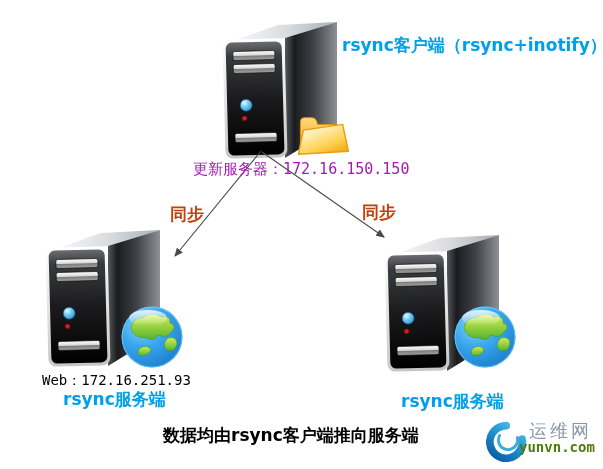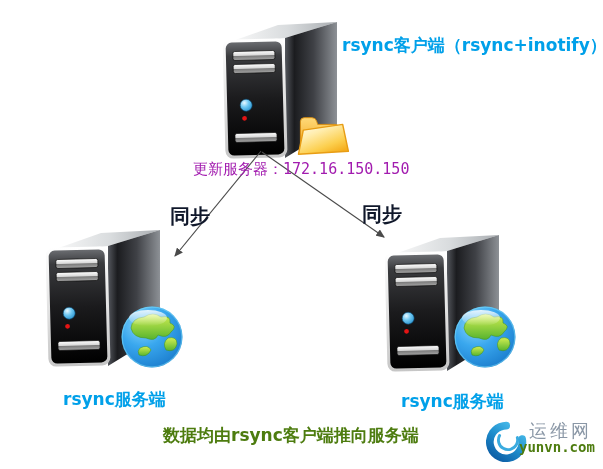--- a/index.html
+++ b/index.html
@@ -18,30 +18,30 @@
   .globe{width:64px;height:64px;}
   .globe.left{left:120px;top:305px;}
   .globe.right{left:453px;top:305px;}
   .folder{left:295px;top:110px;width:55px;height:48px;}
   .arrows{left:0;top:0;width:603px;height:469px;pointer-events:none;}
 
   
   .client-title{left:342px;top:34px;font-size:17px;font-weight:bold;color:#00a0e9;}
   .addr{left:193px;top:160px;font-size:15px;color:#a21caf;
         font-family:"DejaVu Sans Mono","Liberation Mono",monospace;}
-  .sync{font-size:20px;font-weight:bold;color:#0f172a;}
+  .sync{font-size:17px;font-weight:bold;color:#c2410c;}
   .sync.l{left:170px;top:203px;}
   .sync.r{left:362px;top:201px;}
   .web{font-size:14px;color:#000;font-family:"DejaVu Sans Mono","Liberation Mono",monospace;}
   .web.l{left:42px;top:372px;}
   .web.r{left:371px;top:373px;}
   .role{font-size:17px;font-weight:bold;color:#00a0e9;}
   .role.l{left:63px;top:388px;}
   .role.r{left:401px;top:390px;}
-  .footer-note{left:163px;top:424px;font-size:17px;font-weight:bold;color:#4d7c0f;}
+  .footer-note{left:163px;top:424px;font-size:17px;font-weight:bold;color:#000000;}
 
   
   .wm-swirl{left:486px;top:416px;width:46px;height:50px;}
   .wm-name{left:529px;top:419px;font-size:18px;color:#8a97a6;letter-spacing:3px;}
   .wm-url{left:519px;top:439px;font-size:14px;font-weight:bold;color:#4d7c0f;
           font-family:"DejaVu Sans Mono","Liberation Mono",monospace;}
 </style>
 </head>
 <body>
 
@@ -175,20 +175,21 @@
     <line x1="261" y1="151" x2="175" y2="256" stroke="#4a4a4a" stroke-width="1.1" marker-end="url(#arrowHead)"></line>
     <line x1="262" y1="152" x2="384" y2="237" stroke="#4a4a4a" stroke-width="1.1" marker-end="url(#arrowHead)"></line>
   </svg>
 
   <div class="abs client-title">rsync客户端（rsync+inotify）</div>
   <div class="abs addr">更新服务器：172.16.150.150</div>
 
   <div class="abs sync l">同步</div>
   <div class="abs sync r">同步</div>
 
+  <div class="abs web l">Web：172.16.251.93</div>
   <div class="abs role l">rsync服务端</div>
 
   <div class="abs role r">rsync服务端</div>
 
   <div class="abs footer-note">数据均由rsync客户端推向服务端</div>
 
   <div>
     <svg class="icon wm-swirl" viewBox="0 0 48 52">
         <use href="#sym-swirl"></use>
       </svg>

